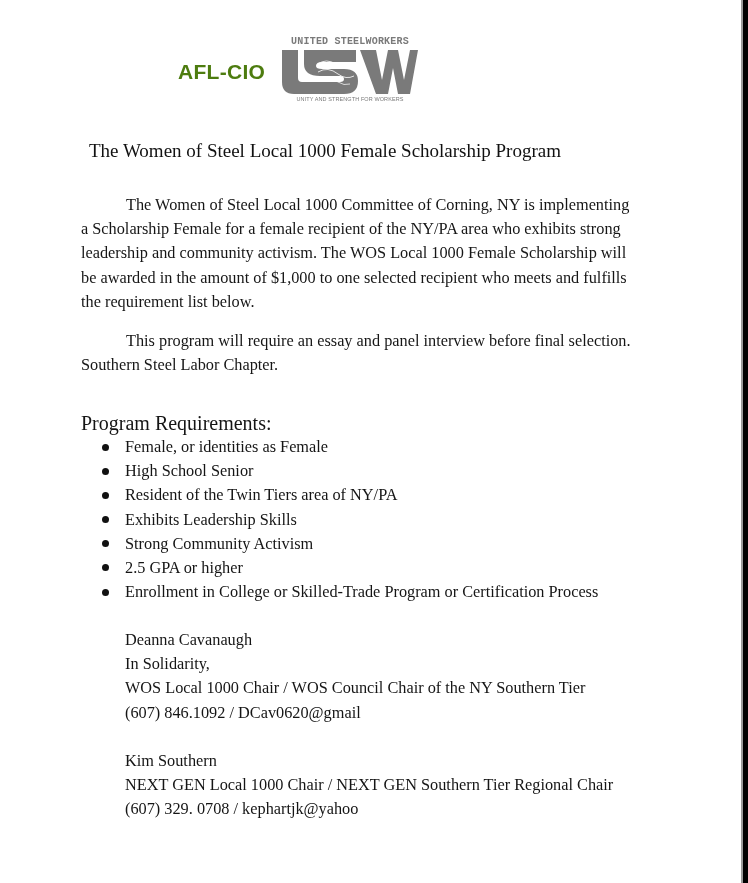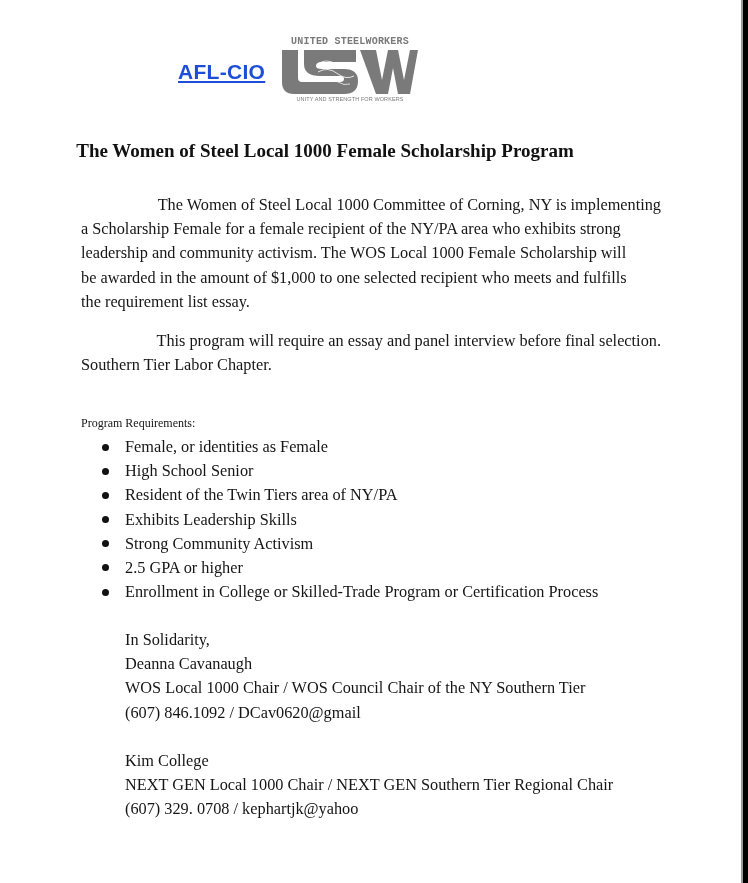--- a/index.html
+++ b/index.html
@@ -45,22 +45,21 @@
       color: #7b7b7b;
     }
     .logo-afl {
       position: absolute;
       left: 8px;
       top: 24px;
       font-family: "Liberation Sans", "DejaVu Sans", sans-serif;
       font-weight: bold;
       font-size: 21px;
       letter-spacing: 0.3px;
-      color: #1d4ed8;
-      text-decoration: underline;
+      color: #4d7c0f;
     }
     .logo-local {
       position: absolute;
       left: 252px;
       top: 24px;
       font-family: "Liberation Sans", "DejaVu Sans", sans-serif;
       font-weight: bold;
       font-size: 21px;
       letter-spacing: 0.3px;
       color: #7a7a7a;
@@ -96,48 +95,47 @@
       color: #7a7a7a;
     }
 
     
     .title {
       position: absolute;
       left: 0;
       top: 140px;
       width: 650px;
       text-align: center;
-      font-weight: bold;
+      font-weight: normal;
       font-size: 19px;
       color: #111;
     }
 
     
     .para {
       position: absolute;
       left: 81px;
       width: 580px;
       font-size: 16.3px;
       line-height: 24.2px;
       color: #161616;
     }
     .line {
       display: block;
       white-space: nowrap;
     }
     .indent {
       padding-left: 45px;
-      text-align: right;
     }
 
     .req-heading {
       position: absolute;
       left: 81px;
       top: 411px;
-      font-size: 12px;
+      font-size: 20px;
       line-height: 24px;
       white-space: nowrap;
     }
     .req-list {
       position: absolute;
       left: 0;
       top: 435px;
       margin: 0;
       padding: 0;
       list-style: none;
@@ -195,26 +193,26 @@
     <div class="logo-unity">UNITY AND STRENGTH FOR WORKERS</div>
   </div>
 
   <div class="title">The Women of Steel Local 1000 Female Scholarship Program</div>
 
   <div class="para" style="top:193px;">
     <span class="line indent">The Women of Steel Local 1000 Committee of Corning, NY is implementing</span>
     <span class="line">a Scholarship Female for a female recipient of the NY/PA area who exhibits strong</span>
     <span class="line">leadership and community activism. The WOS Local 1000 Female Scholarship will</span>
     <span class="line">be awarded in the amount of $1,000 to one selected recipient who meets and fulfills</span>
-    <span class="line">the requirement list essay.</span>
+    <span class="line">the requirement list below.</span>
   </div>
 
   <div class="para" style="top:329px;">
     <span class="line indent">This program will require an essay and panel interview before final selection.</span>
-    <span class="line">Southern Tier Labor Chapter.</span>
+    <span class="line">Southern Steel Labor Chapter.</span>
   </div>
 
   <div class="req-heading">Program Requirements:</div>
   <ul class="req-list">
     <li class="req-item">
       <span class="req-bullet"></span>
       <span class="req-text">Female, or identities as Female</span>
     </li>
     <li class="req-item">
       <span class="req-bullet"></span>
@@ -236,27 +234,27 @@
       <span class="req-bullet"></span>
       <span class="req-text">2.5 GPA or higher</span>
     </li>
     <li class="req-item">
       <span class="req-bullet"></span>
       <span class="req-text">Enrollment in College or Skilled-Trade Program or Certification Process</span>
     </li>
   </ul>
 
   <div class="sig" style="top:628px;">
+    <span class="line">Deanna Cavanaugh</span>
     <span class="line">In Solidarity,</span>
-    <span class="line">Deanna Cavanaugh</span>
     <span class="line">WOS Local 1000 Chair / WOS Council Chair of the NY Southern Tier</span>
     <span class="line">(607) 846.1092 / DCav0620@gmail</span>
   </div>
 
   <div class="sig" style="top:749px;">
-    <span class="line">Kim College</span>
+    <span class="line">Kim Southern</span>
     <span class="line">NEXT GEN Local 1000 Chair / NEXT GEN Southern Tier Regional Chair</span>
     <span class="line">(607) 329. 0708 / kephartjk@yahoo</span>
   </div>
 </div>
 
 <div class="edge-gray"></div>
 <div class="edge-black"></div>
 
 </body></html>

